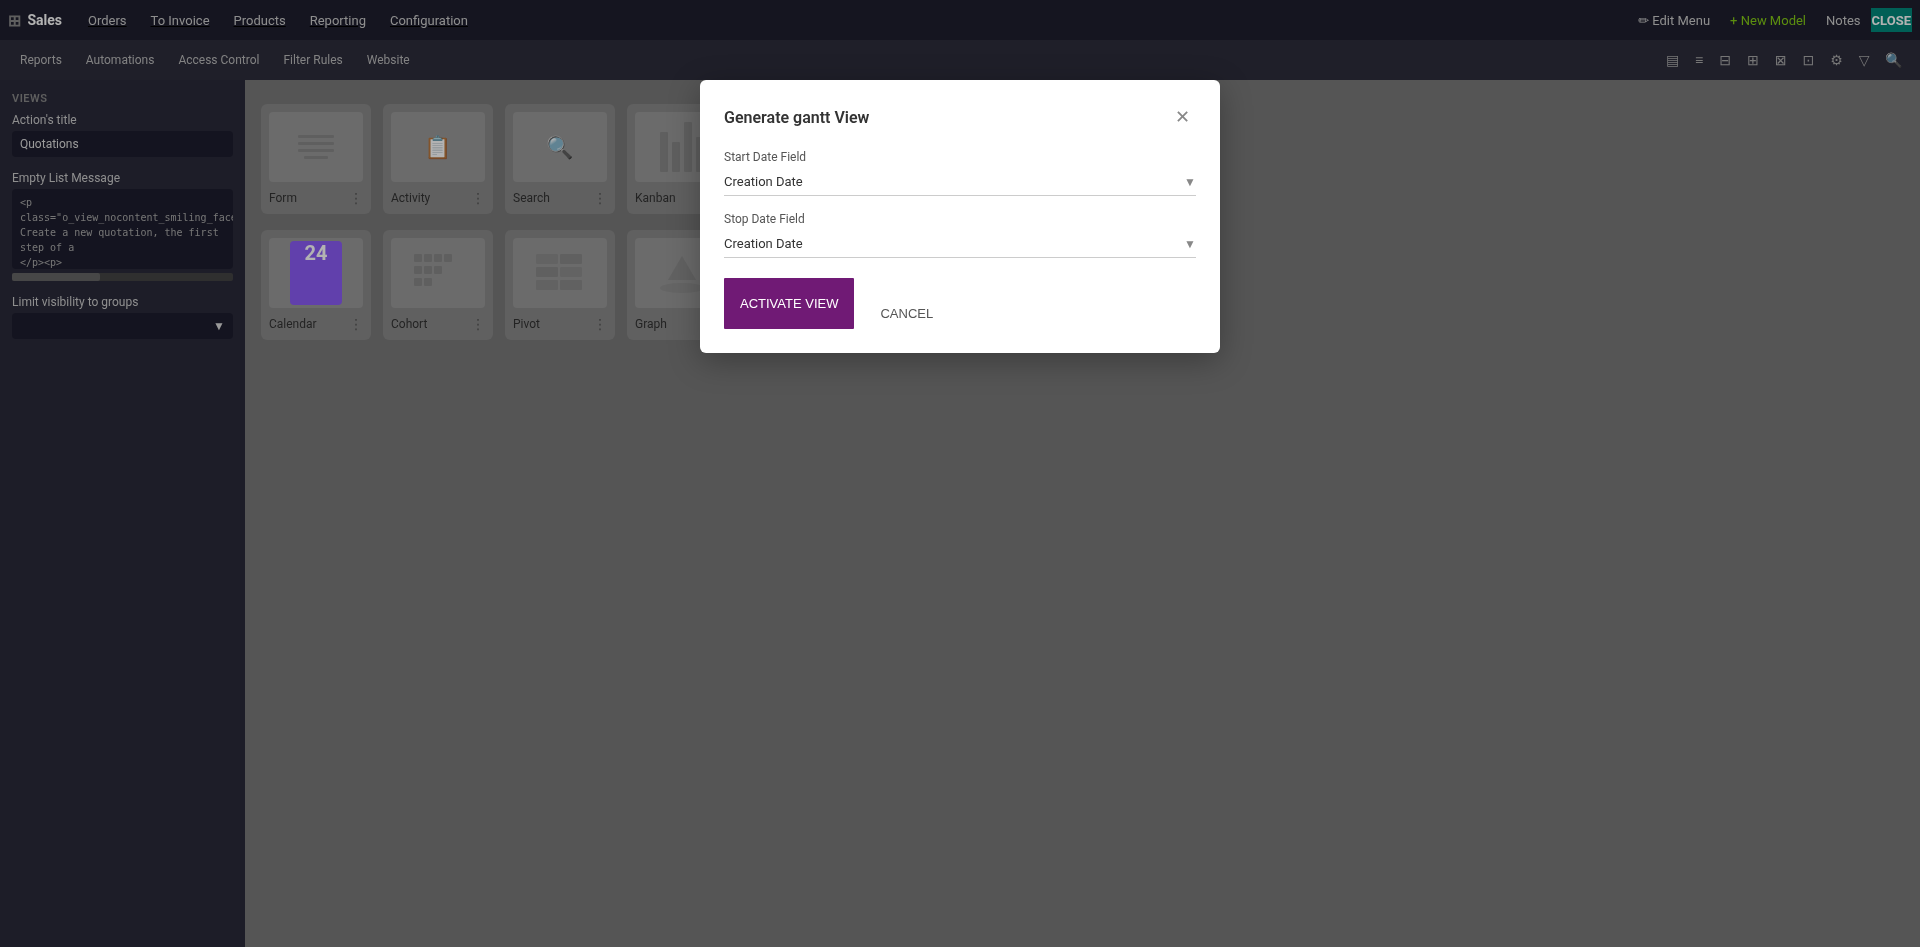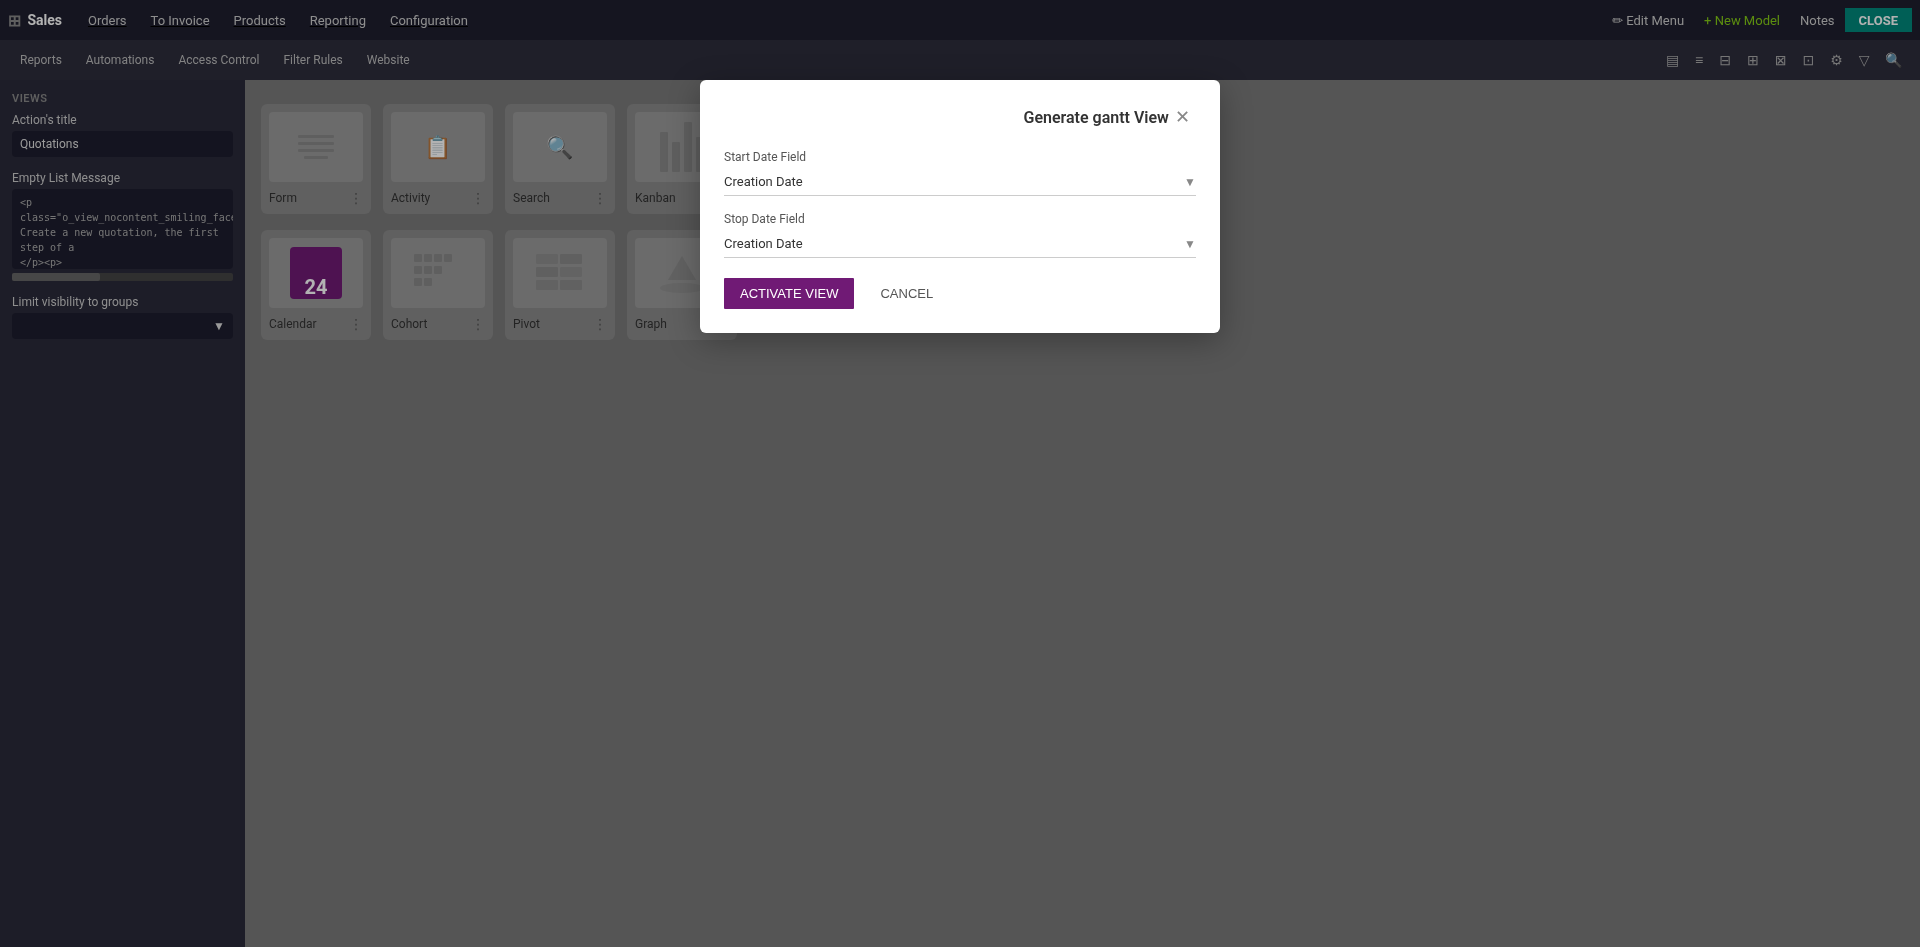--- a/index.html
+++ b/index.html
@@ -31,21 +31,21 @@
     .top-nav .nav-right {
       display: flex; align-items: center; gap: 0;
     }
     .top-nav .nav-right-btn {
       color: #ccc; padding: 4px 10px; cursor: pointer; font-size: 13px;
     }
     .top-nav .nav-right-btn.edit-menu { color: #ccc; }
     .top-nav .nav-right-btn.new-model { color: #84cc16; }
     .top-nav .nav-right-btn.notes { background: none; text-align: right; }
     .top-nav .nav-right-btn.close-btn {
-      background: #00897b; color: #fff; padding: 0 14px; height: 24px;
+      background: #00897b; color: #fff; padding: 0 1px; height: 24px;
       display: flex; align-items: center; font-weight: bold; font-size: 13px;
     }
 
     
     .second-nav {
       background: #2d2d3c;
       height: 40px;
       display: flex;
       align-items: center;
       padding: 0 12px;
@@ -156,21 +156,21 @@
     }
     .modal {
       background: #fff;
       border-radius: 6px;
       width: 520px;
       padding: 24px;
       box-shadow: 0 8px 32px rgba(0,0,0,0.3);
       position: relative;
     }
     .modal-header {
-      display: flex; justify-content: flex-end; align-items: center;
+      display: flex; justify-content: space-between; align-items: center;
       margin-bottom: 20px;
     }
     .modal-title { font-size: 16px; font-weight: 600; color: #333; }
     .modal-close {
       cursor: pointer; color: #888; font-size: 18px;
       background: none; border: none; padding: 2px 6px;
     }
     .modal-field { margin-bottom: 16px; }
     .modal-field-label { color: #555; font-size: 12px; margin-bottom: 4px; }
     .modal-select-wrapper {
@@ -182,28 +182,28 @@
     .modal-select-text { color: #333; font-size: 13px; }
     .modal-select-arrow { color: #888; font-size: 12px; }
     .modal-actions { display: flex; gap: 10px; margin-top: 20px; }
     .btn-activate {
       background: #701a75; color: #fff; border: none;
       padding: 4px 16px; border-radius: 1px; cursor: pointer;
       font-size: 13px; font-weight: 500;
     }
     .btn-cancel {
       background: transparent; color: #555; border: none;
-      padding: 8px 16px; cursor: pointer; font-size: 13px;
+      padding: 8px 16px; cursor: pointer; font-size: 13px; margin-top: 20px;
     }
 
     
     .cal-icon {
-      width: 52px; height: 52px;
-      background: #701a75; border-radius: 4px;
-      display: flex; flex-direction: column; align-items: center; justify-content: flex-end;
+      width: 52px; height: 64px;
+      background: #8b5cf6; border-radius: 4px;
+      display: flex; flex-direction: column; align-items: center; justify-content: flex-start;
       color: #fff;
     }
     .cal-icon .cal-num { font-size: 20px; font-weight: bold; }
 
     
     .form-icon-lines { display: flex; flex-direction: column; gap: 4px; align-items: center; }
     .form-icon-lines .line { height: 3px; background: #888; border-radius: 1px; }
 
     
     .list-icon-rows { display: flex; flex-direction: column; gap: 5px; }

